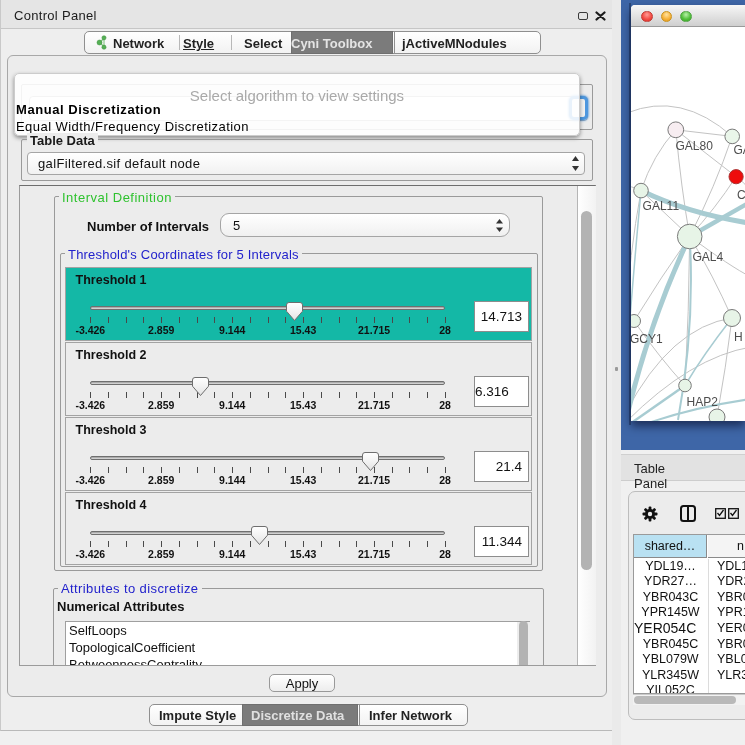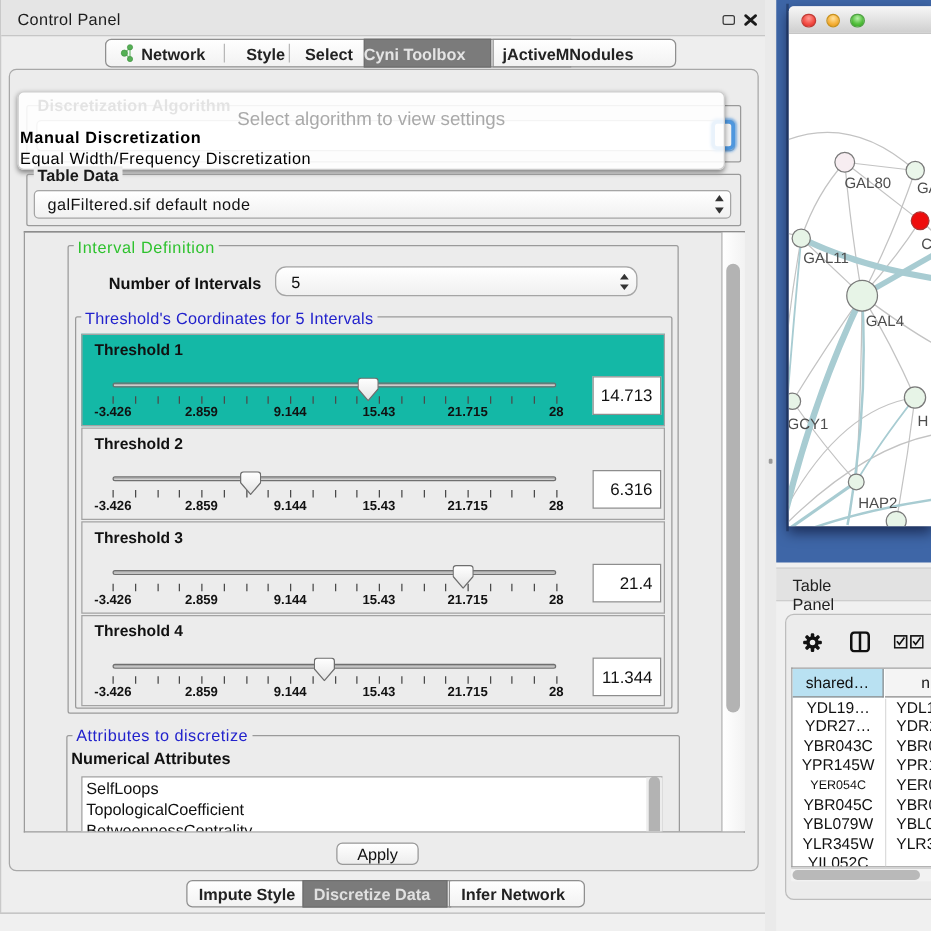--- a/index.html
+++ b/index.html
@@ -28,27 +28,26 @@
     <div class="abs" style="left:393px;top:31px;width:147px;height:23px;background:linear-gradient(#ffffff,#f2f2f2);border:1px solid #8f8f8f;border-radius:0 5px 5px 0;"></div>
     <div class="abs" style="left:178px;top:35px;width:1px;height:15px;background:#b8b8b8;"></div>
     <div class="abs" style="left:230px;top:35px;width:1px;height:15px;background:#b8b8b8;"></div>
     <svg class="abs" style="left:95px;top:35px;" width="14" height="15" viewBox="0 0 14 15">
       <path d="M8 3 L8 12 M8 3 L4 7.5 M8 12 L4 7.5" stroke="#8cc88c" stroke-width="1.2" fill="none"></path>
       <circle cx="8" cy="2.8" r="2.1" fill="#55b055" stroke="#3e8e3e" stroke-width="0.5"></circle>
       <circle cx="3.5" cy="7.5" r="2.5" fill="#55b055" stroke="#3e8e3e" stroke-width="0.5"></circle>
       <circle cx="8" cy="12.2" r="2.1" fill="#55b055" stroke="#3e8e3e" stroke-width="0.5"></circle>
     </svg>
     <div class="abs" style="left:112px;top:36px;font-size:13px;font-weight:bold;color:#222;">Network</div>
-    <div class="abs" style="left:196px;top:36px;font-size:13px;font-weight:bold;color:#222;">Style</div>
+    <div class="abs" style="left:182px;top:36px;font-size:13px;font-weight:bold;color:#222;text-decoration:underline;">Style</div>
     <div class="abs" style="left:243px;top:36px;font-size:13px;font-weight:bold;color:#222;">Select</div>
     <div class="abs" style="left:290px;top:36px;font-size:13px;font-weight:bold;color:#e4e4e4;">Cyni Toolbox</div>
     <div class="abs" style="left:401px;top:36px;font-size:13px;font-weight:bold;color:#222;text-align:right;">jActiveMNodules</div>
 
     <div class="abs" style="left:20px;top:84px;width:572px;height:46px;border:1px solid #9a9a9a;border-radius:2px;"></div>
-    <div class="abs" style="left:26px;top:77px;background:transparent;padding:0 3px;font-size:13px;font-weight:bold;letter-spacing:0.2px;color:#1a1a1a;">Discretization Algorithm</div>
     <div class="abs" style="left:28px;top:96px;width:559px;height:25px;background:#ffffff;border:1px solid #a5a5a5;border-radius:4px;"></div>
     <div class="abs" style="left:568px;top:96px;width:19px;height:24px;background:#f2f2f2;border:3px solid #4e97de;border-radius:5px;box-shadow:0 0 2px 1px rgba(80,150,220,0.7);"></div>
 
     <div class="abs" style="left:13px;top:73px;width:566px;height:63px;background:rgba(255,255,255,0.88);border:1px solid #cccccc;border-radius:5px;box-shadow:0 2px 4px rgba(0,0,0,0.42);"></div>
     <div class="abs" style="left:13px;top:87px;width:566px;text-align:center;font-size:15px;color:#a9a9a9;">Select algorithm to view settings</div>
     <div class="abs" style="left:15px;top:102px;font-size:13px;font-weight:bold;letter-spacing:0.55px;color:#000;">Manual Discretization</div>
     <div class="abs" style="left:15px;top:119px;font-size:13px;letter-spacing:0.45px;color:#000;">Equal Width/Frequency Discretization</div>
 
     <div class="abs" style="left:20px;top:139px;width:572px;height:42px;border:1px solid #9a9a9a;border-radius:2px;"></div>
     <div class="abs" style="left:26px;top:133px;background:#ececec;padding:0 3px;font-size:13px;font-weight:bold;color:#1a1a1a;">Table Data</div>
@@ -139,21 +138,21 @@
           <div class="abs" style="left:326.2px;top:48.5px;width:1px;height:6px;background:#4a4a4a;"></div>
           <div class="abs" style="left:343.9px;top:48.5px;width:1px;height:6px;background:#4a4a4a;"></div>
           <div class="abs" style="left:361.7px;top:48.5px;width:1px;height:6px;background:#4a4a4a;"></div>
           <div class="abs" style="left:379.4px;top:48.5px;width:1px;height:6px;background:#4a4a4a;"></div>
         <div class="abs" style="left:-5.3px;top:55.5px;width:60px;text-align:center;font-size:10.5px;font-weight:bold;color:#111;">-3.426</div>
         <div class="abs" style="left:65.6px;top:55.5px;width:60px;text-align:center;font-size:10.5px;font-weight:bold;color:#111;">2.859</div>
         <div class="abs" style="left:136.6px;top:55.5px;width:60px;text-align:center;font-size:10.5px;font-weight:bold;color:#111;">9.144</div>
         <div class="abs" style="left:207.5px;top:55.5px;width:60px;text-align:center;font-size:10.5px;font-weight:bold;color:#111;">15.43</div>
         <div class="abs" style="left:278.5px;top:55.5px;width:60px;text-align:center;font-size:10.5px;font-weight:bold;color:#111;">21.715</div>
         <div class="abs" style="left:349.4px;top:55.5px;width:60px;text-align:center;font-size:10.5px;font-weight:bold;color:#111;">28</div>
-        <div class="abs" style="left:408.4px;top:33px;width:55px;height:31px;background:#fff;border:1px solid #8d8d8d;font-size:13.5px;color:#111;line-height:29px;text-align:right;padding-right:6px;">6.316</div>
+        <div class="abs" style="left:408.4px;top:33px;width:55px;height:31px;background:#fff;border:1px solid #8d8d8d;font-size:13.5px;color:#111;line-height:29px;text-align:left;padding-right:6px;">6.316</div>
         <svg class="abs" style="left:126.2px;top:33.5px;" width="17" height="19" viewBox="0 0 17 19">
             <defs>
               <linearGradient id="thg156" x1="0" y1="0" x2="0" y2="1">
                 <stop offset="0" stop-color="#ffffff"></stop>
                 <stop offset="0.5" stop-color="#f2f2f2"></stop>
                 <stop offset="1" stop-color="#e3e3e3"></stop>
               </linearGradient>
             </defs>
             <path d="M3 0.5 L14 0.5 Q16.5 0.5 16.5 3 L16.5 9.2 L8.5 18.5 L0.5 9.2 L0.5 3 Q0.5 0.5 3 0.5 Z" fill="url(#thg156)" stroke="#6e6e6e" stroke-width="1"></path>
           </svg>
@@ -369,21 +368,21 @@
       </div>
     <div class="abs" style="left:73.5px;top:23.5px;width:1px;height:137px;background:#dcdcdc;"></div>
     <div class="abs" style="left:0;top:23.5px;width:73px;text-align:center;font-size:12.5px;color:#111;line-height:15.6px;">YDL19…</div>
     <div class="abs" style="left:83px;top:23.5px;font-size:12.5px;color:#111;line-height:15.6px;">YDL1</div>
     <div class="abs" style="left:0;top:39.1px;width:73px;text-align:center;font-size:12.5px;color:#111;line-height:15.6px;">YDR27…</div>
     <div class="abs" style="left:83px;top:39.1px;font-size:12.5px;color:#111;line-height:15.6px;">YDR2</div>
     <div class="abs" style="left:0;top:54.7px;width:73px;text-align:center;font-size:12.5px;color:#111;line-height:15.6px;">YBR043C</div>
     <div class="abs" style="left:83px;top:54.7px;font-size:12.5px;color:#111;line-height:15.6px;">YBR0</div>
     <div class="abs" style="left:0;top:70.3px;width:73px;text-align:center;font-size:12.5px;color:#111;line-height:15.6px;">YPR145W</div>
     <div class="abs" style="left:83px;top:70.3px;font-size:12.5px;color:#111;line-height:15.6px;">YPR1</div>
-    <div class="abs" style="left:0;top:85.9px;width:73px;text-align:center;font-size:10px;color:#111;line-height:15.6px;">YER054C</div>
+    <div class="abs" style="left:0;top:85.9px;width:73px;text-align:left;font-size:14px;color:#111;line-height:15.6px;">YER054C</div>
     <div class="abs" style="left:83px;top:85.9px;font-size:12.5px;color:#111;line-height:15.6px;">YER0</div>
     <div class="abs" style="left:0;top:101.5px;width:73px;text-align:center;font-size:12.5px;color:#111;line-height:15.6px;">YBR045C</div>
     <div class="abs" style="left:83px;top:101.5px;font-size:12.5px;color:#111;line-height:15.6px;">YBR0</div>
     <div class="abs" style="left:0;top:117.1px;width:73px;text-align:center;font-size:12.5px;color:#111;line-height:15.6px;">YBL079W</div>
     <div class="abs" style="left:83px;top:117.1px;font-size:12.5px;color:#111;line-height:15.6px;">YBL0</div>
     <div class="abs" style="left:0;top:132.7px;width:73px;text-align:center;font-size:12.5px;color:#111;line-height:15.6px;">YLR345W</div>
     <div class="abs" style="left:83px;top:132.7px;font-size:12.5px;color:#111;line-height:15.6px;">YLR3</div>
     <div class="abs" style="left:0;top:148.3px;width:73px;text-align:center;font-size:12.5px;color:#111;line-height:15.6px;">YIL052C</div>
     <div class="abs" style="left:83px;top:148.3px;font-size:12.5px;color:#111;line-height:15.6px;margin-top:40px;">YIL0</div>
   </div>

